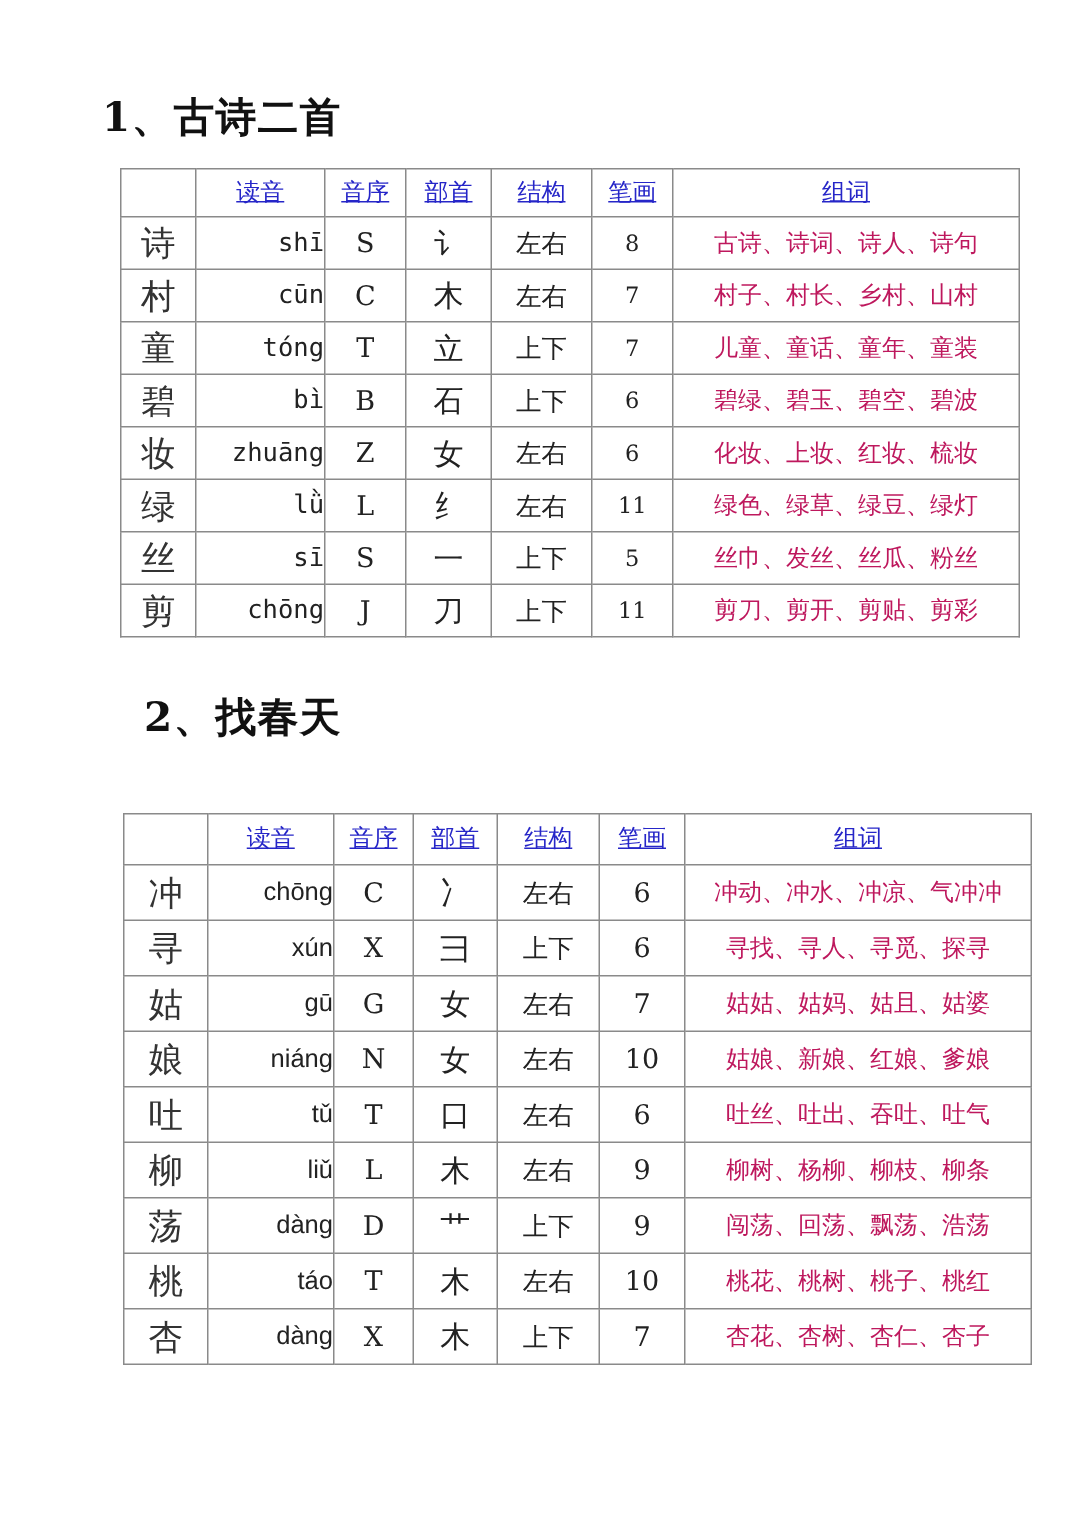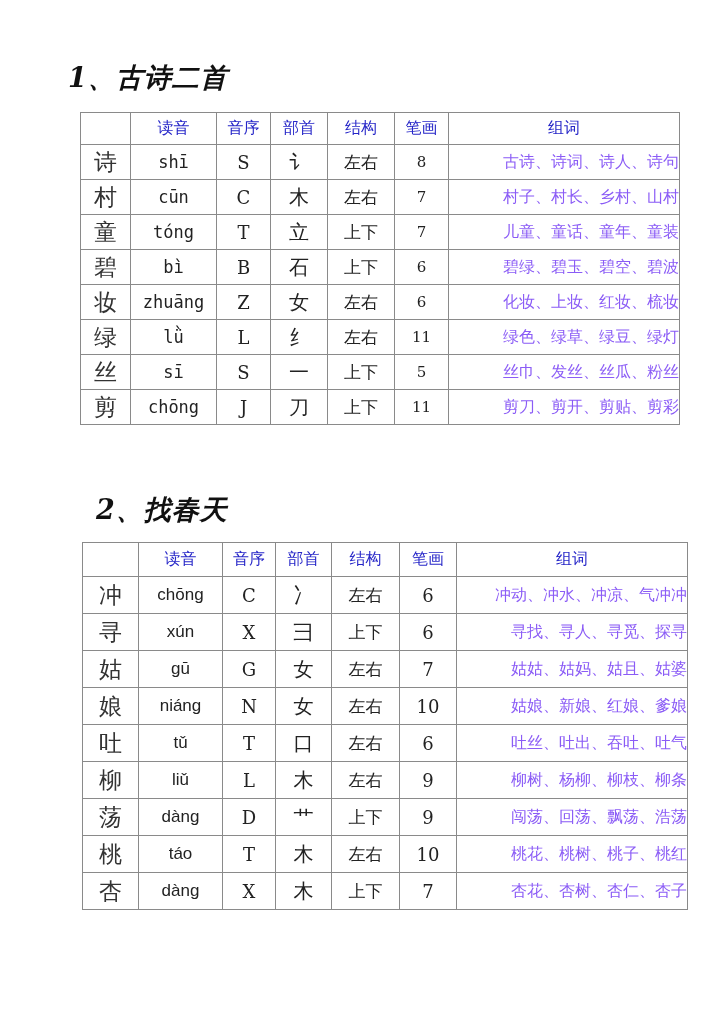--- a/index.html
+++ b/index.html
@@ -1,31 +1,31 @@
 <!DOCTYPE html>
 <html><head>
 <meta charset="utf-8">
 <style>
   html, body { margin:0; padding:0; background:#ffffff; }
   body { width:724px; height:1024px; position:relative; overflow:hidden;
          font-family:"DejaVu Serif", "Liberation Serif", serif; color:#222; }
   .title { position:absolute; font-size:27px; color:#111; letter-spacing:1px;
-           font-family:"DejaVu Serif", serif; font-weight:bold;font-style:italic; }
+           font-family:"DejaVu Serif", serif; font-weight:bold; }
   #t1-title { left:68px; top:60px; }
-  #t2-title { left:96px; top:492px; }
+  #t2-title { left:96px; top:460px; }
   table { position:absolute; border-collapse:collapse; table-layout:fixed; }
   td, th { border:1px solid #8a8a8a; text-align:center; padding:0; overflow:hidden; white-space:nowrap; }
-  th { color:#2626c8; font-weight:normal; font-size:16px; font-family:"DejaVu Sans", sans-serif; }
+  th { color:#2626c8; font-weight:normal; font-size:16px; font-family:"DejaVu Sans", sans-serif;text-decoration:underline; }
   td.char { font-size:23px; color:#333; }
-  td.py { font-size:17px; font-family:"DejaVu Sans Mono", monospace; }
+  td.py { font-size:17px; font-family:"DejaVu Sans Mono", monospace;text-align:right; }
   td.ord { font-size:18px; }
   td.rad { font-size:20px; }
   td.struct { font-size:17px; }
   td.strokes { font-size:15px; }
-  td.words { font-size:16px; color:#8b5cf6;text-align:right; }
+  td.words { font-size:16px; color:#be185d; }
   #table1 { left:80px; top:112px; width:599px; }
   #table1 th { height:31px; }
   #table1 td { height:34px; }
   #table2 { left:82px; top:542px; width:605px; }
   #table2 th { height:33px; }
   #table2 td { height:36px; }
   #table2 td.strokes { font-size:18px; }
   #table2 td.py { font-family:Liberation Sans, sans-serif; }
 </style>
 </head>

